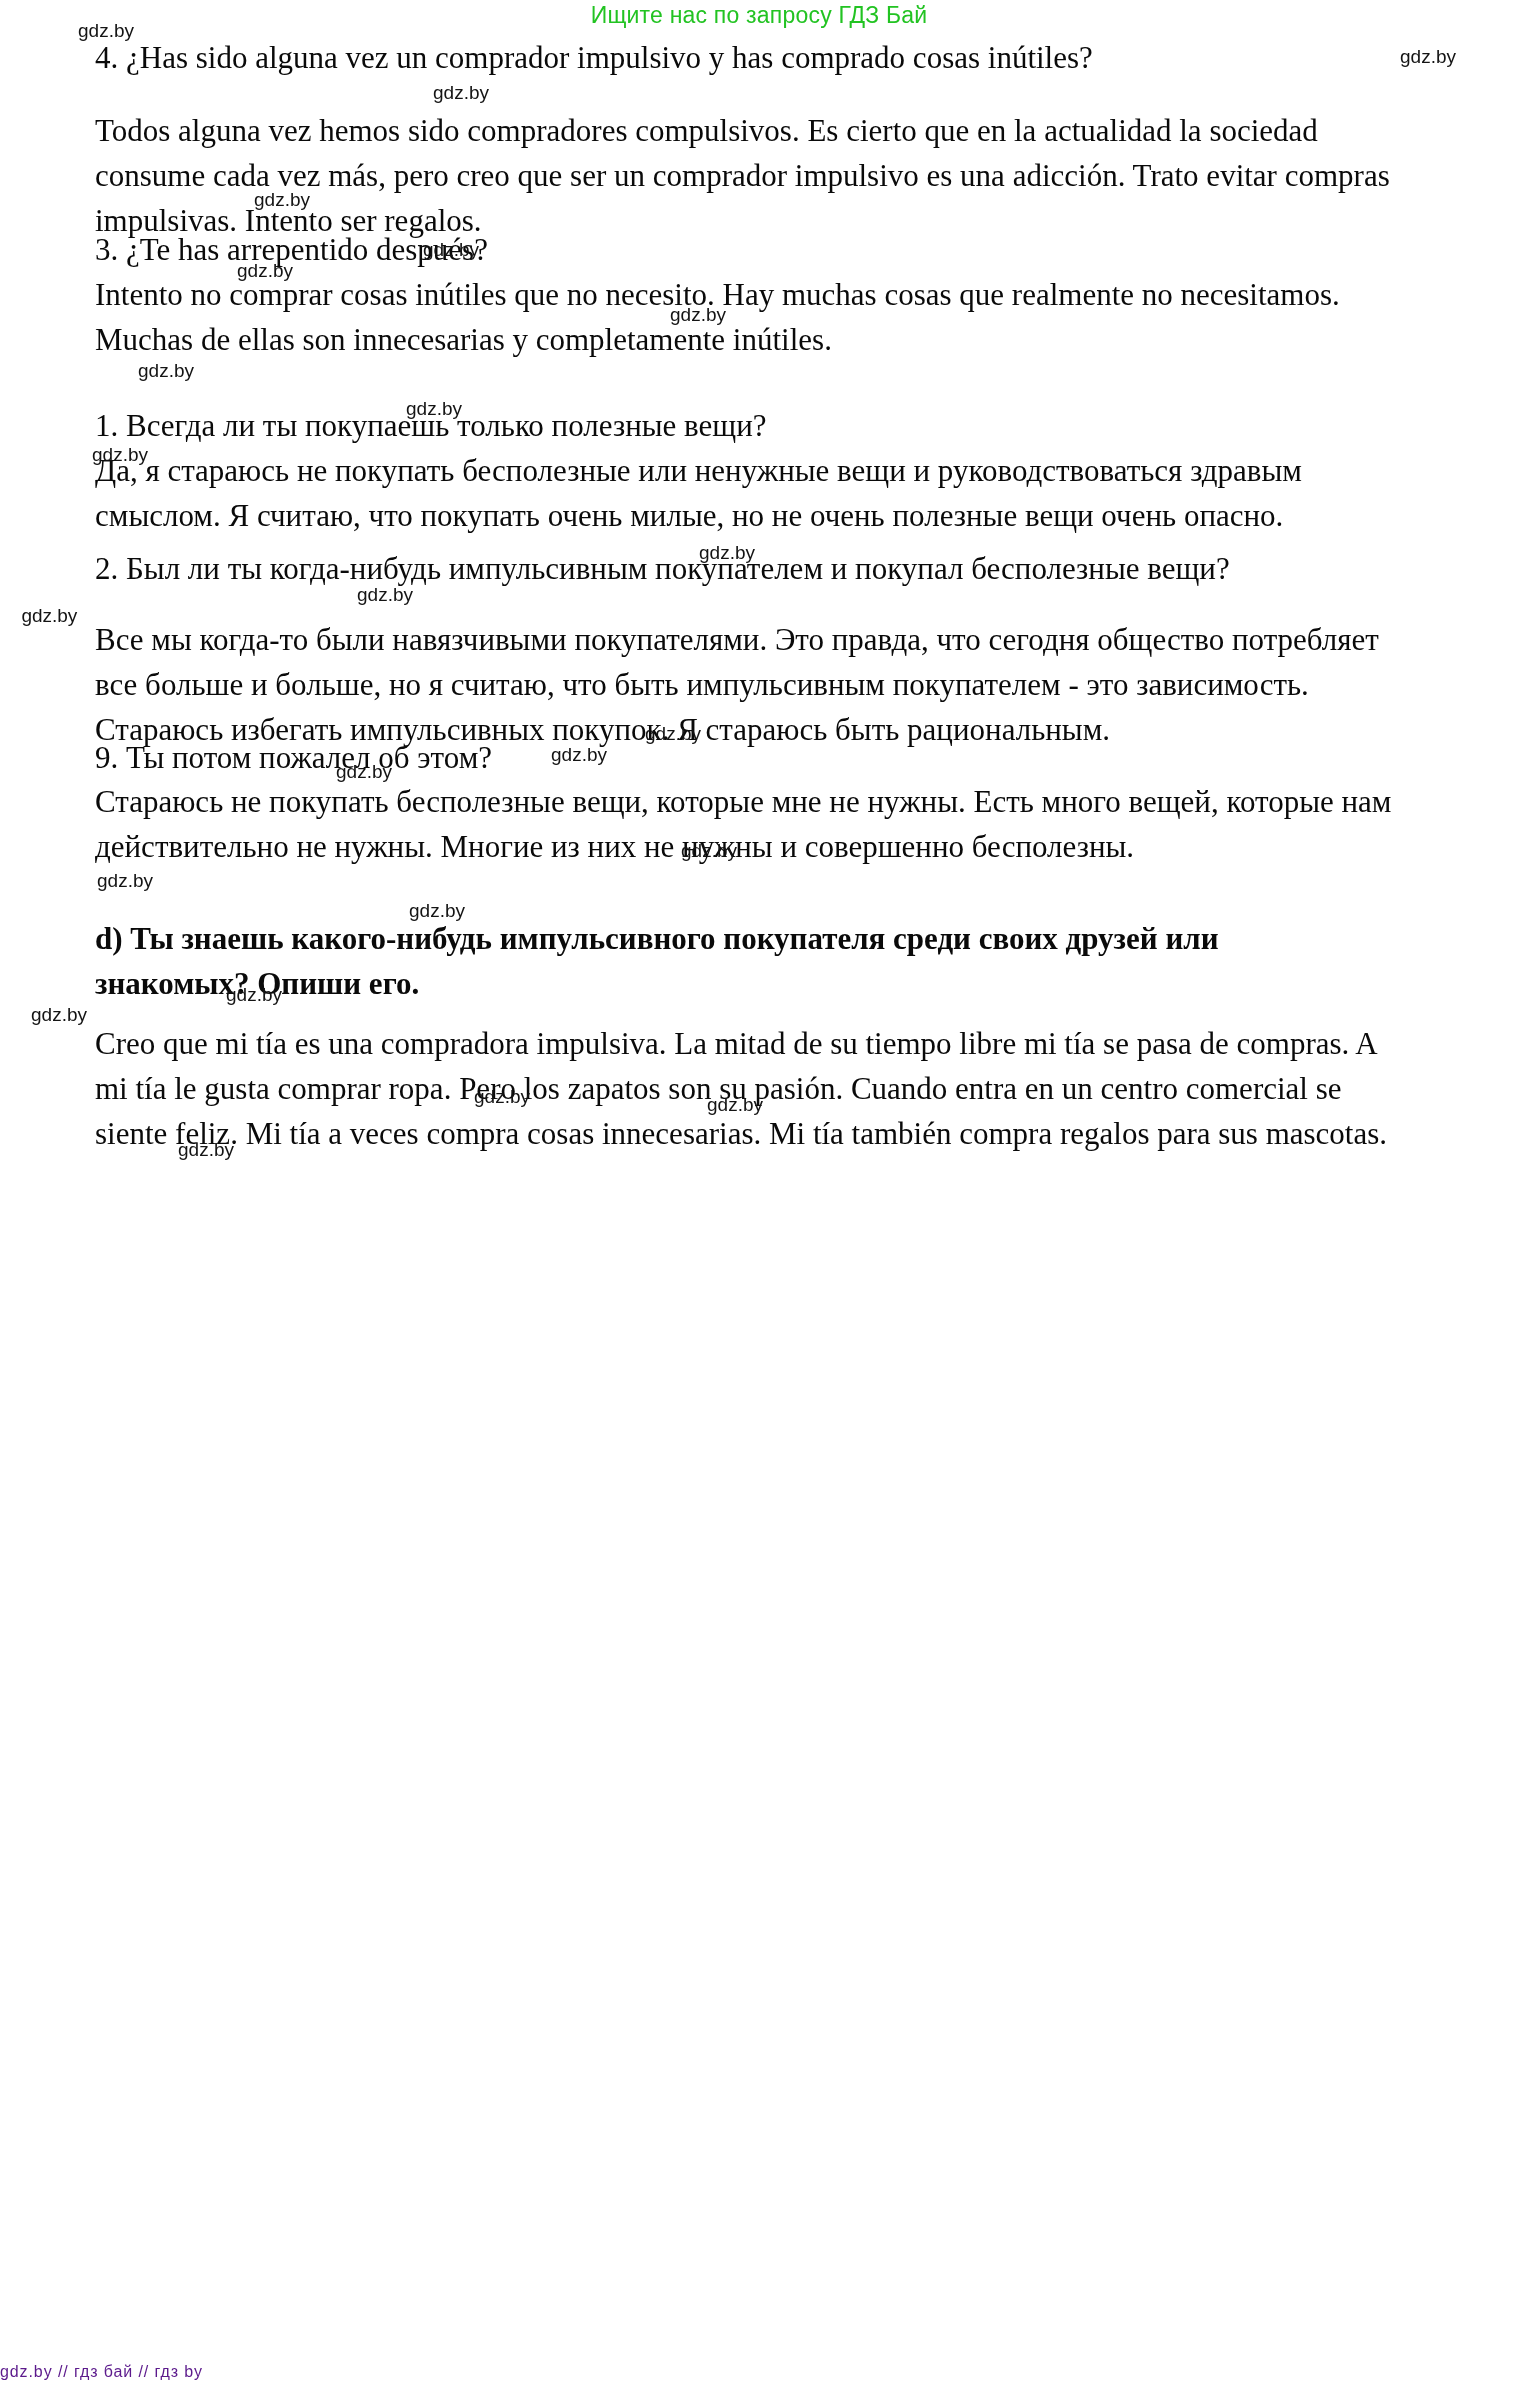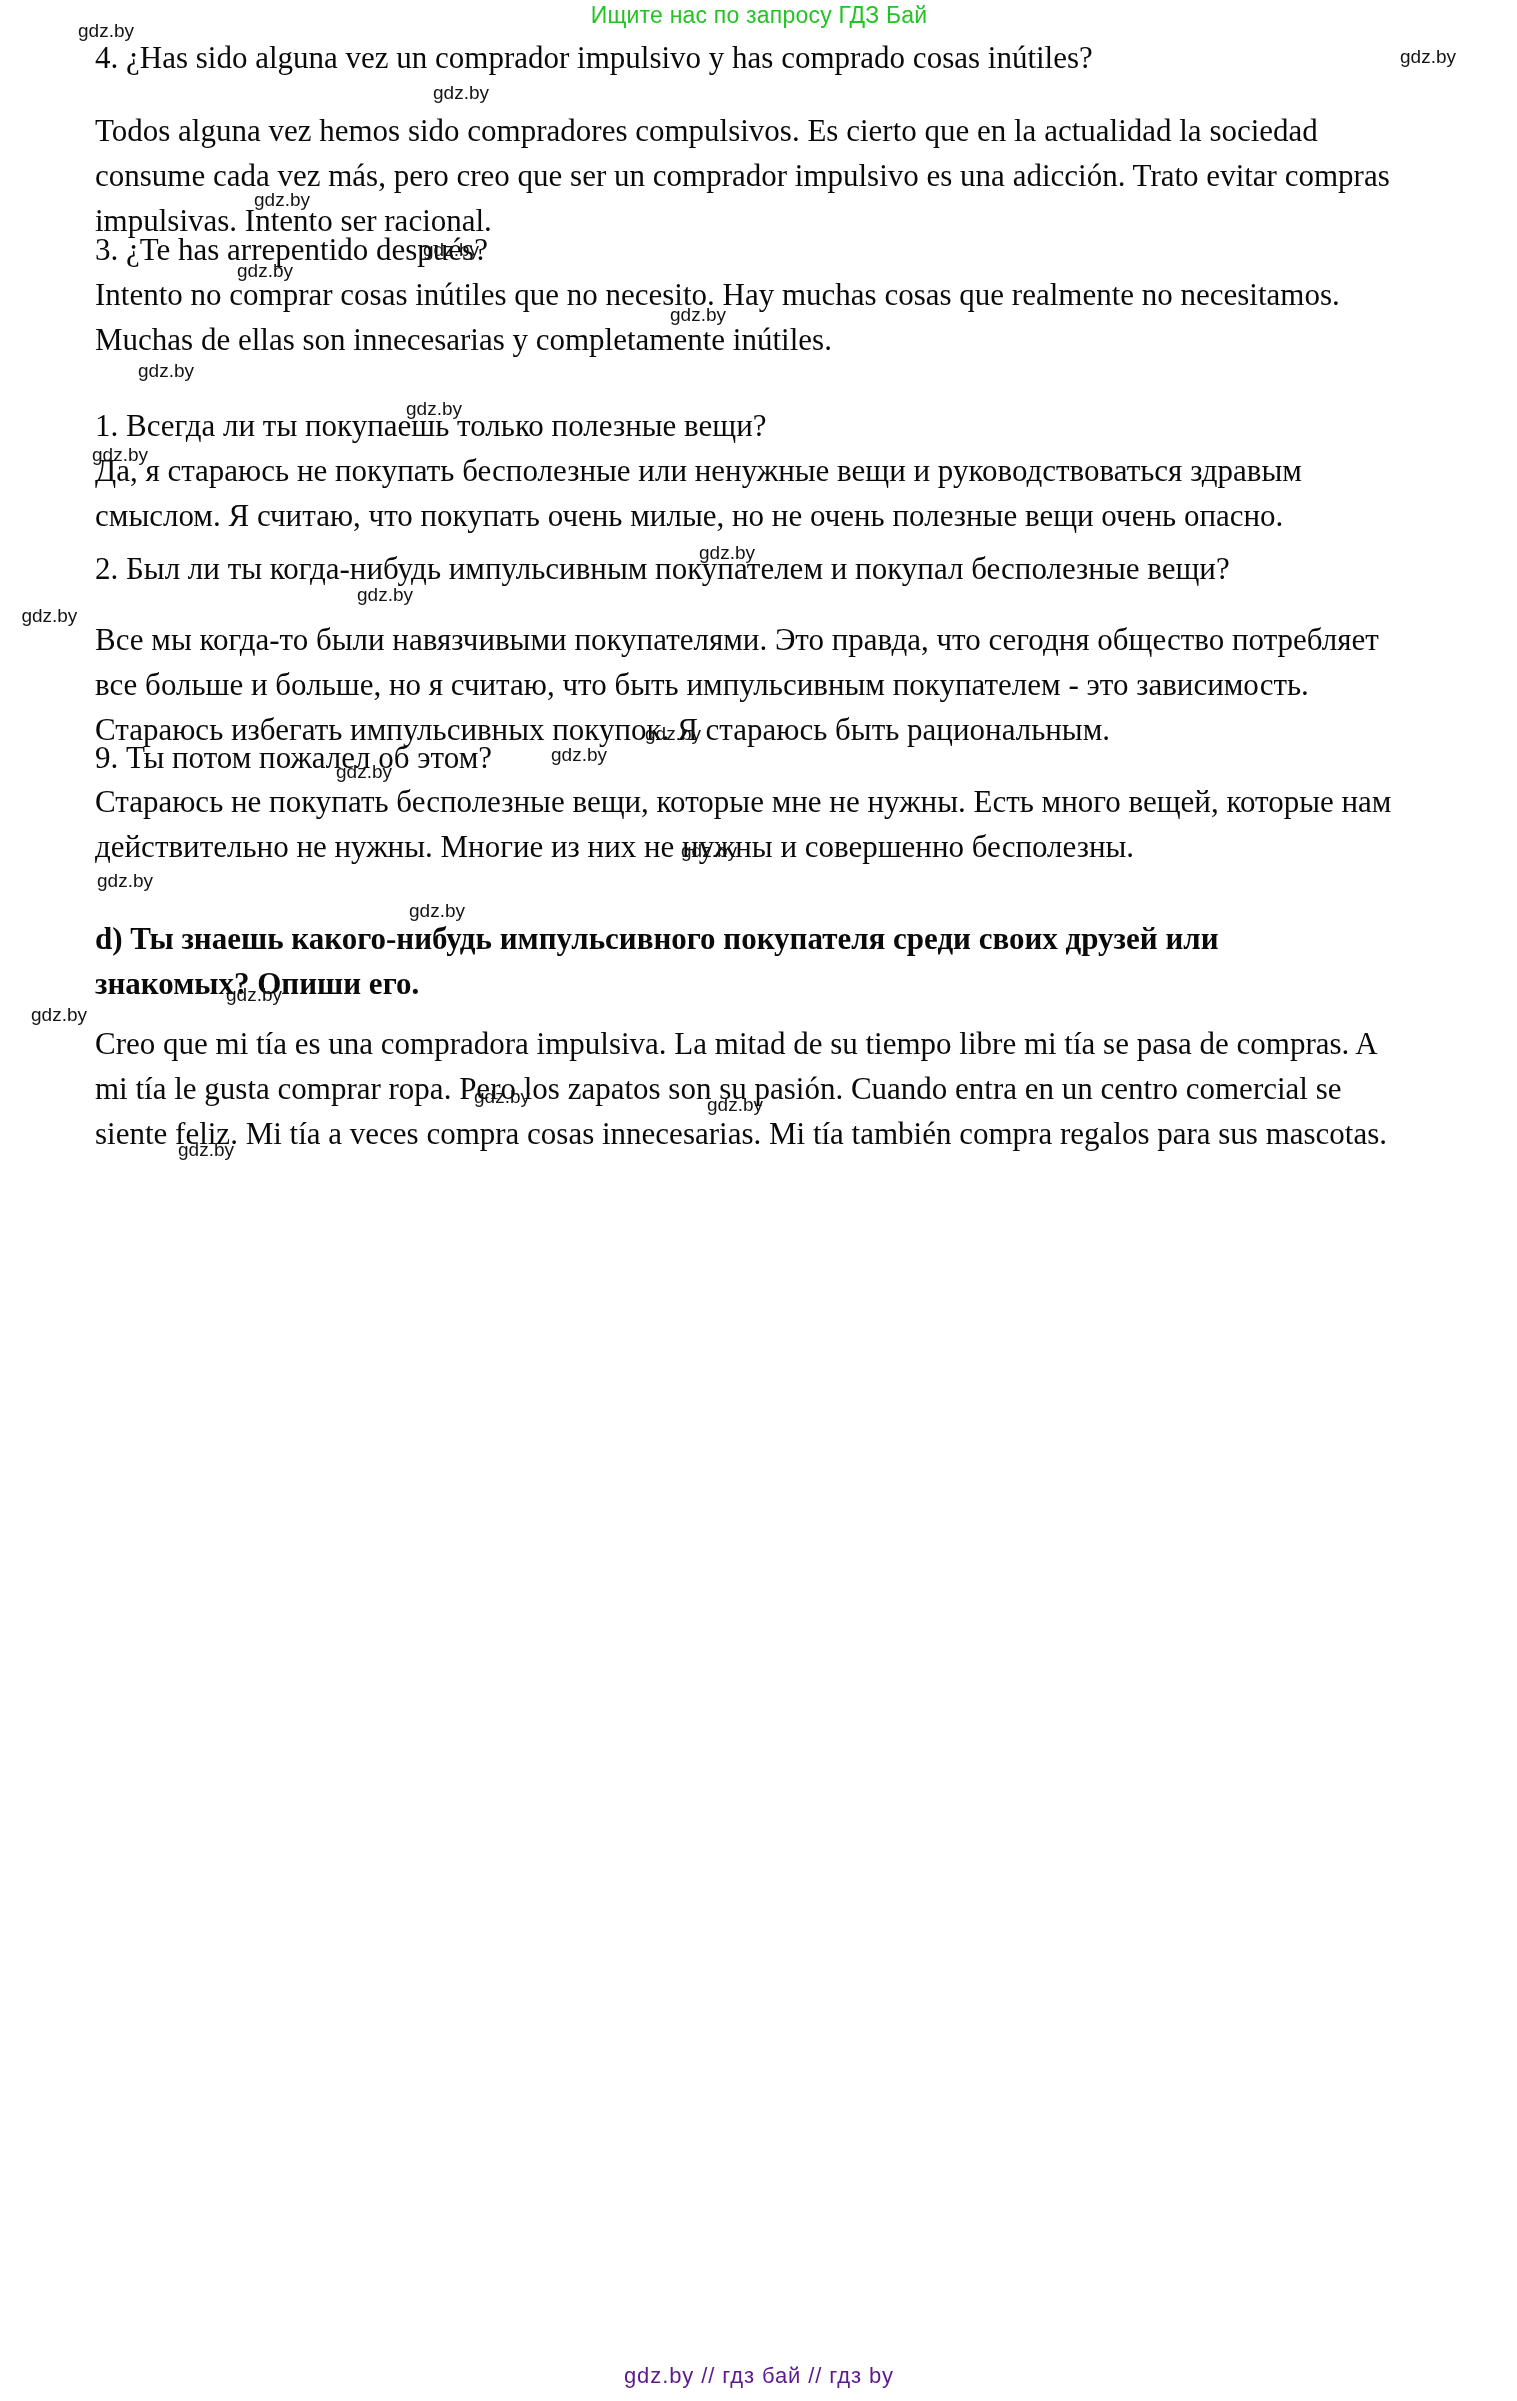--- a/index.html
+++ b/index.html
@@ -33,23 +33,23 @@
     color: #22c322;
     white-space: nowrap;
   }
 
   
   .promo-footer {
     position: absolute;
     top: 2363px;
     left: 0;
     width: 1518px;
-    text-align: center;
+    text-align: left;
     font-family: "Liberation Sans", "DejaVu Sans", sans-serif;
-    font-size: 22px;
+    font-size: 16px;
     font-weight: 400;
     letter-spacing: 0.9px;
     color: #5c1a8c;
     white-space: nowrap;
   }
 
   
   .doc-body {
     position: absolute;
     left: 95px;
@@ -86,21 +86,21 @@
 </style>
 </head>
 <body>
 
 <div id="page" style="width: 1518px; height: 2401px; background: rgb(255, 255, 255);">
 
   <div class="promo-banner" style="color: rgb(34, 195, 34);">Ищите нас по запросу ГДЗ Бай</div>
 
   <div class="doc-body">
       <div class="para" style="top: 35px; left: 0px; width: 1301px;">4. ¿Has sido alguna vez un comprador impulsivo y has comprado cosas inútiles?</div>
-      <div class="para" style="top: 108px; left: 0px; width: 1316px;">Todos alguna vez hemos sido compradores compulsivos. Es cierto que en la actualidad la sociedad consume cada vez más, pero creo que ser un comprador impulsivo es una adicción. Trato evitar compras impulsivas. Intento ser racional.</div>
+      <div class="para" style="top: 108px; left: 0px; width: 1316px;">Todos alguna vez hemos sido compradores compulsivos. Es cierto que en la actualidad la sociedad consume cada vez más, pero creo que ser un comprador impulsivo es una adicción. Trato evitar compras impulsivas. Intento ser regalos.</div>
       <div class="para" style="top: 227px; left: 0px; width: 1316px;">3. ¿Te has arrepentido después?</div>
       <div class="para" style="top: 272px; left: 0px; width: 1316px;">Intento no comprar cosas inútiles que no necesito. Hay muchas cosas que realmente no necesitamos. Muchas de ellas son innecesarias y completamente inútiles.</div>
       <div class="para" style="top: 403px; left: 0px; width: 1316px;">1. Всегда ли ты покупаешь только полезные вещи?</div>
       <div class="para" style="top: 448px; left: 0px; width: 1316px;">Да, я стараюсь не покупать бесполезные или ненужные вещи и руководствоваться здравым смыслом. Я считаю, что покупать очень милые, но не очень полезные вещи очень опасно.</div>
       <div class="para" style="top: 546px; left: 0px; width: 1286px;">2. Был ли ты когда-нибудь импульсивным покупателем и покупал бесполезные вещи?</div>
       <div class="para" style="top: 617px; left: 0px; width: 1316px;">Все мы когда-то были навязчивыми покупателями. Это правда, что сегодня общество потребляет все больше и больше, но я считаю, что быть импульсивным покупателем - это зависимость. Стараюсь избегать импульсивных покупок. Я стараюсь быть рациональным.</div>
       <div class="para" style="top: 735px; left: 0px; width: 1316px;">9. Ты потом пожалел об этом?</div>
       <div class="para" style="top: 779px; left: 0px; width: 1316px;">Стараюсь не покупать бесполезные вещи, которые мне не нужны. Есть много вещей, которые нам действительно не нужны. Многие из них не нужны и совершенно бесполезны.</div>
       <div class="para bold" style="top: 916px; left: 0px; width: 1240px; font-family: Liberation Serif, serif;">d) Ты знаешь какого-нибудь импульсивного покупателя среди своих друзей или знакомых? Опиши его.</div>
       <div class="para" style="top: 1021px; left: 0px; width: 1316px;">Creo que mi tía es una compradora impulsiva. La mitad de su tiempo libre mi tía se pasa de compras. A mi tía le gusta comprar ropa. Pero los zapatos son su pasión. Cuando entra en un centro comercial se siente feliz. Mi tía a veces compra cosas innecesarias. Mi tía también compra regalos para sus mascotas.</div>

